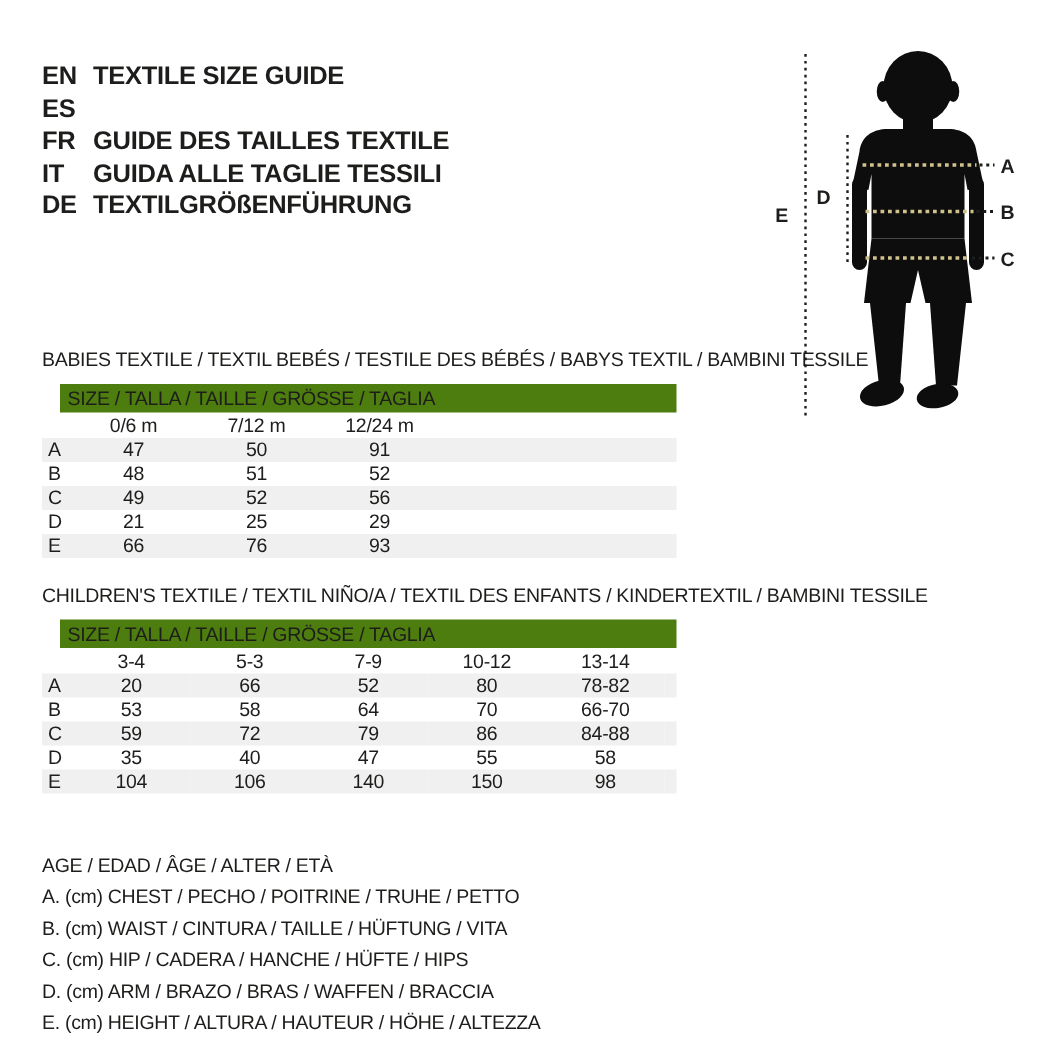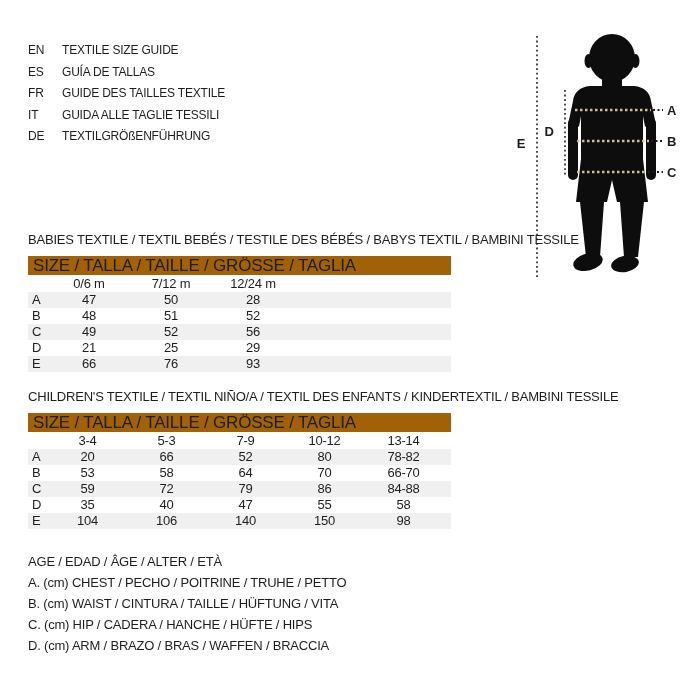--- a/index.html
+++ b/index.html
@@ -3,49 +3,48 @@
 <meta charset="utf-8">
 <style>
   html,body{margin:0;padding:0;}
   body{
     width:700px;height:700px;position:relative;background:#ffffff;
     font-family:"Liberation Sans", sans-serif;color:#1d1d1b;
     letter-spacing:-0.2px;overflow:hidden;
   }
   
   .langs{position:absolute;left:28px;top:40px;}
-  .lang-row{display:flex;line-height:21.5px;font-size:12px;white-space:nowrap;}
+  .lang-row{display:flex;line-height:21.5px;font-size:17px;white-space:nowrap;font-weight:bold;}
   .lang-code{width:34px;flex:0 0 34px;}
   
   .figure{position:absolute;left:505px;top:28px;width:195px;height:252px;}
   
   .table-block{position:absolute;left:28px;width:423px;}
   #table0{top:232px;}
   #table1{top:389px;}
   .tbl-title{font-size:13px;line-height:15px;margin-bottom:9px;white-space:nowrap;}
-  .size-band{background:#a16207;height:19px;line-height:19px;font-size:17px;padding-left:5px;margin-bottom:1px;}
+  .size-band{background:#4d7c0f;height:19px;line-height:19px;font-size:13px;padding-left:5px;margin-bottom:1px;margin-left:12px;}
   table.size-table{border-collapse:collapse;table-layout:fixed;width:100%;font-size:13px;}
   table.size-table th,table.size-table td{height:16px;padding:0;font-weight:normal;text-align:center;line-height:16px;}
   table.size-table .letter-cell{text-align:left;padding-left:4px;}
   table.size-table tr.alt{background:#f0f0f0;}
   
-  .legend{position:absolute;left:28px;top:551px;}
+  .legend{position:absolute;left:28px;top:566px;}
   .legend-line{font-size:13px;line-height:21px;white-space:nowrap;}
 </style>
 </head>
 <body>
 
 <div class="langs" id="langs">
     <div class="lang-row">
       <span class="lang-code">EN</span>
       <span class="lang-title">TEXTILE SIZE GUIDE</span>
     </div>
     <div class="lang-row">
       <span class="lang-code">ES</span>
-      <span class="lang-title">GUÍA DE TALLAS</span>
     </div>
     <div class="lang-row">
       <span class="lang-code">FR</span>
       <span class="lang-title">GUIDE DES TAILLES TEXTILE</span>
     </div>
     <div class="lang-row">
       <span class="lang-code">IT</span>
       <span class="lang-title">GUIDA ALLE TAGLIE TESSILI</span>
     </div>
     <div class="lang-row">
@@ -107,21 +106,21 @@
           <th>7/12 m</th>
           <th>12/24 m</th>
           <th></th>
         </tr>
       </thead>
       <tbody>
         <tr class="alt">
           <td class="letter-cell">A</td>
           <td>47</td>
           <td>50</td>
-          <td>28</td>
+          <td>91</td>
           <td></td>
         </tr>
         <tr>
           <td class="letter-cell">B</td>
           <td>48</td>
           <td>51</td>
           <td>52</td>
           <td></td>
         </tr>
         <tr class="alt">
@@ -222,13 +221,14 @@
       </tbody>
   </table>
 </div>
 
 <div class="legend" id="legend">
     <div class="legend-line">AGE / EDAD / ÂGE / ALTER / ETÀ</div>
     <div class="legend-line">A. (cm) CHEST / PECHO / POITRINE / TRUHE / PETTO</div>
     <div class="legend-line">B. (cm) WAIST / CINTURA / TAILLE / HÜFTUNG / VITA</div>
     <div class="legend-line">C. (cm) HIP / CADERA / HANCHE / HÜFTE / HIPS</div>
     <div class="legend-line">D. (cm) ARM / BRAZO / BRAS / WAFFEN / BRACCIA</div>
+    <div class="legend-line">E. (cm) HEIGHT / ALTURA / HAUTEUR / HÖHE / ALTEZZA</div>
   </div>
 
 </body></html>

